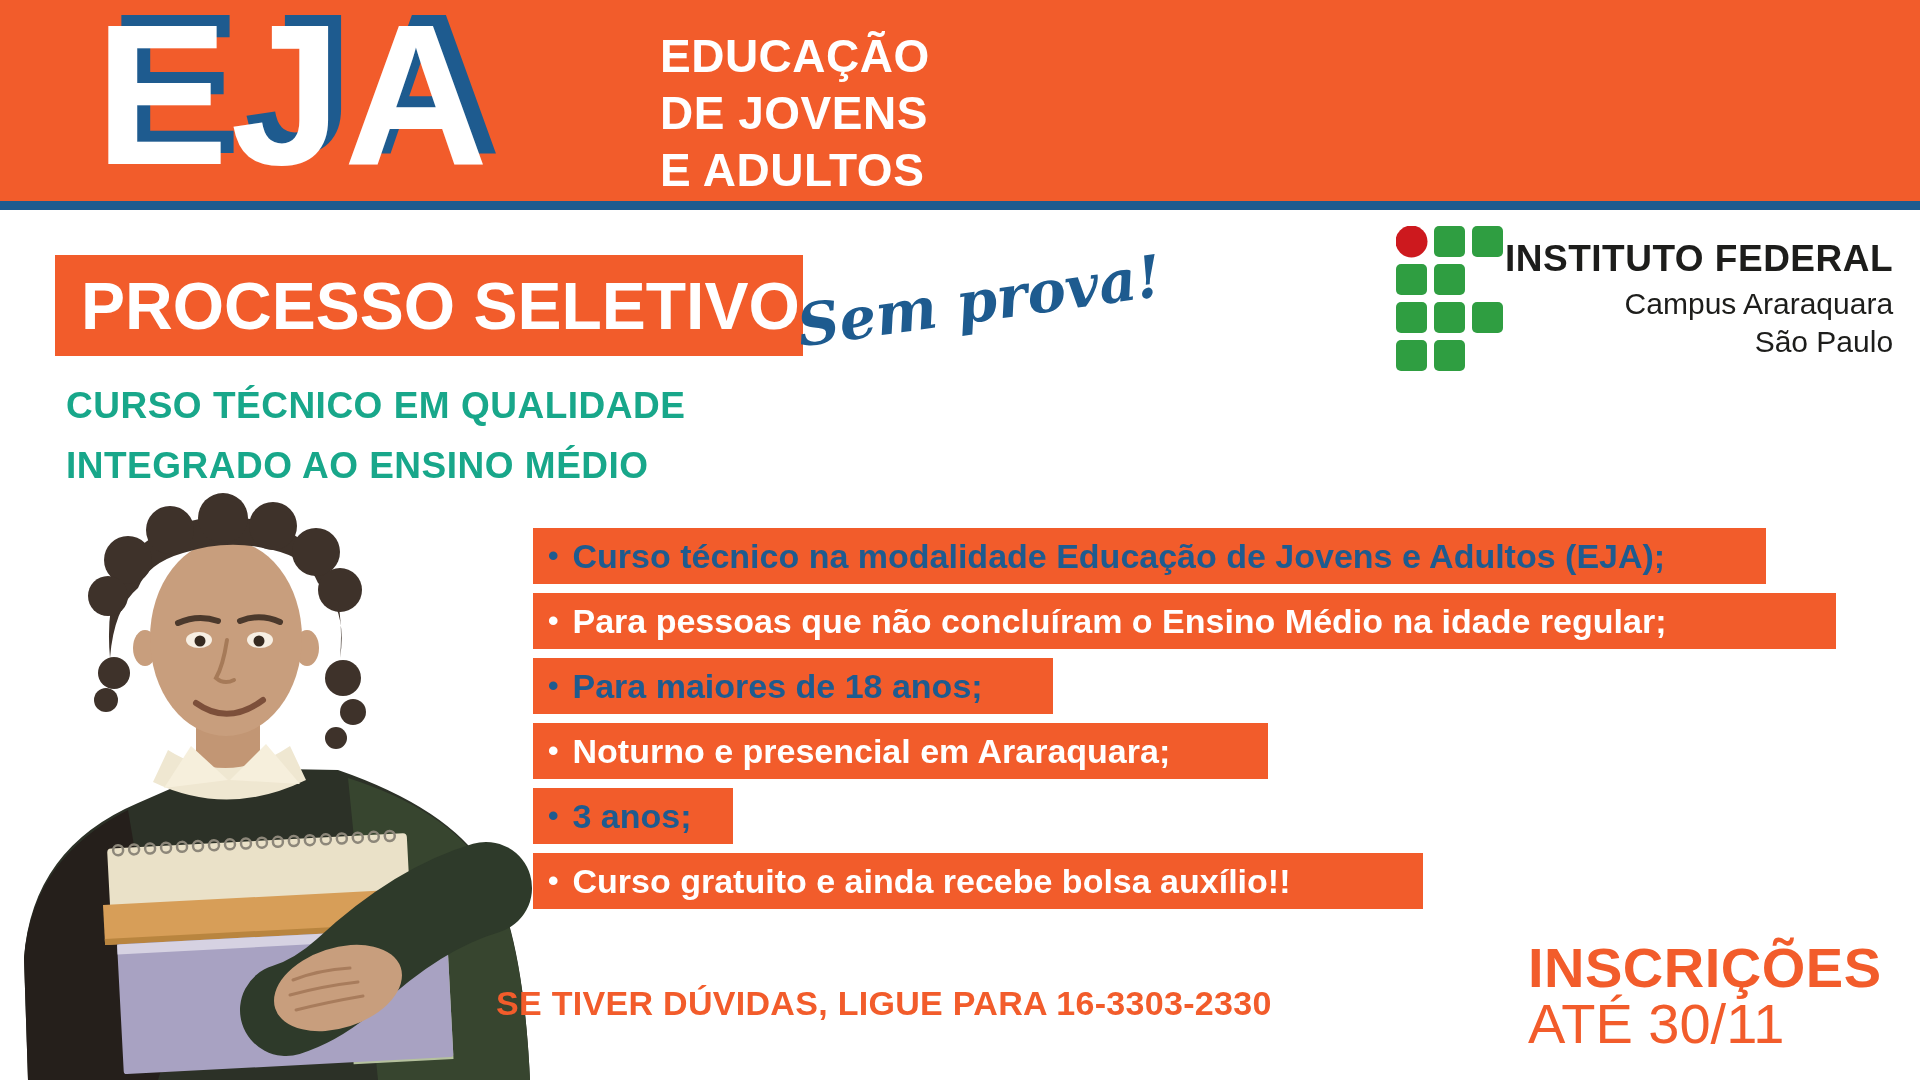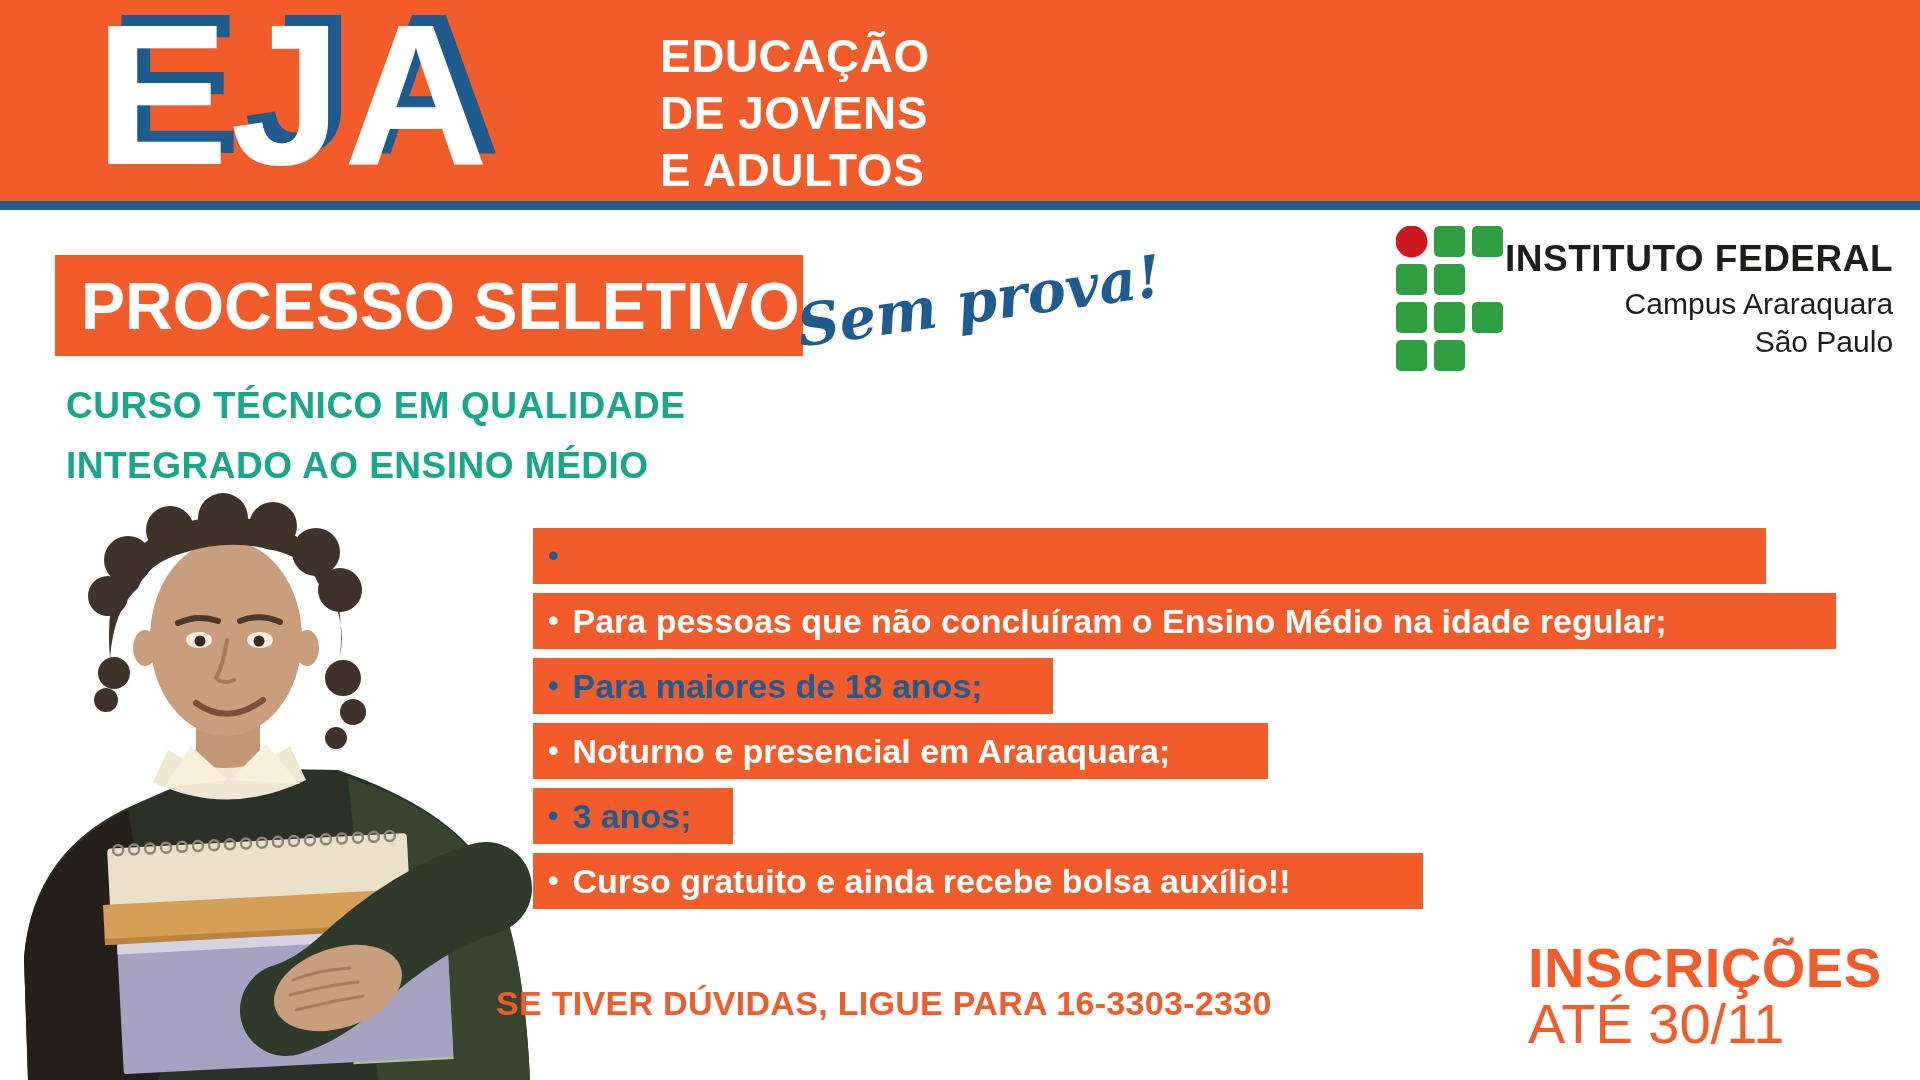--- a/index.html
+++ b/index.html
@@ -197,20 +197,21 @@
     <g stroke="#a87c5c" stroke-width="3" fill="none" stroke-linecap="round">
       <path d="M275 492 Q300 482 332 480"></path>
       <path d="M272 507 Q305 498 340 494"></path>
       <path d="M278 522 Q310 514 345 508"></path>
     </g>
   </svg>
 
   <div class="bullets">
       <div class="bullet-row">
         <span class="dot">•</span>
+        <span>Curso técnico na modalidade Educação de Jovens e Adultos (EJA);</span>
       </div>
       <div class="bullet-row">
         <span class="dot">•</span>
         <span>Para pessoas que não concluíram o Ensino Médio na idade regular;</span>
       </div>
       <div class="bullet-row">
         <span class="dot">•</span>
         <span>Para maiores de 18 anos;</span>
       </div>
       <div class="bullet-row">

